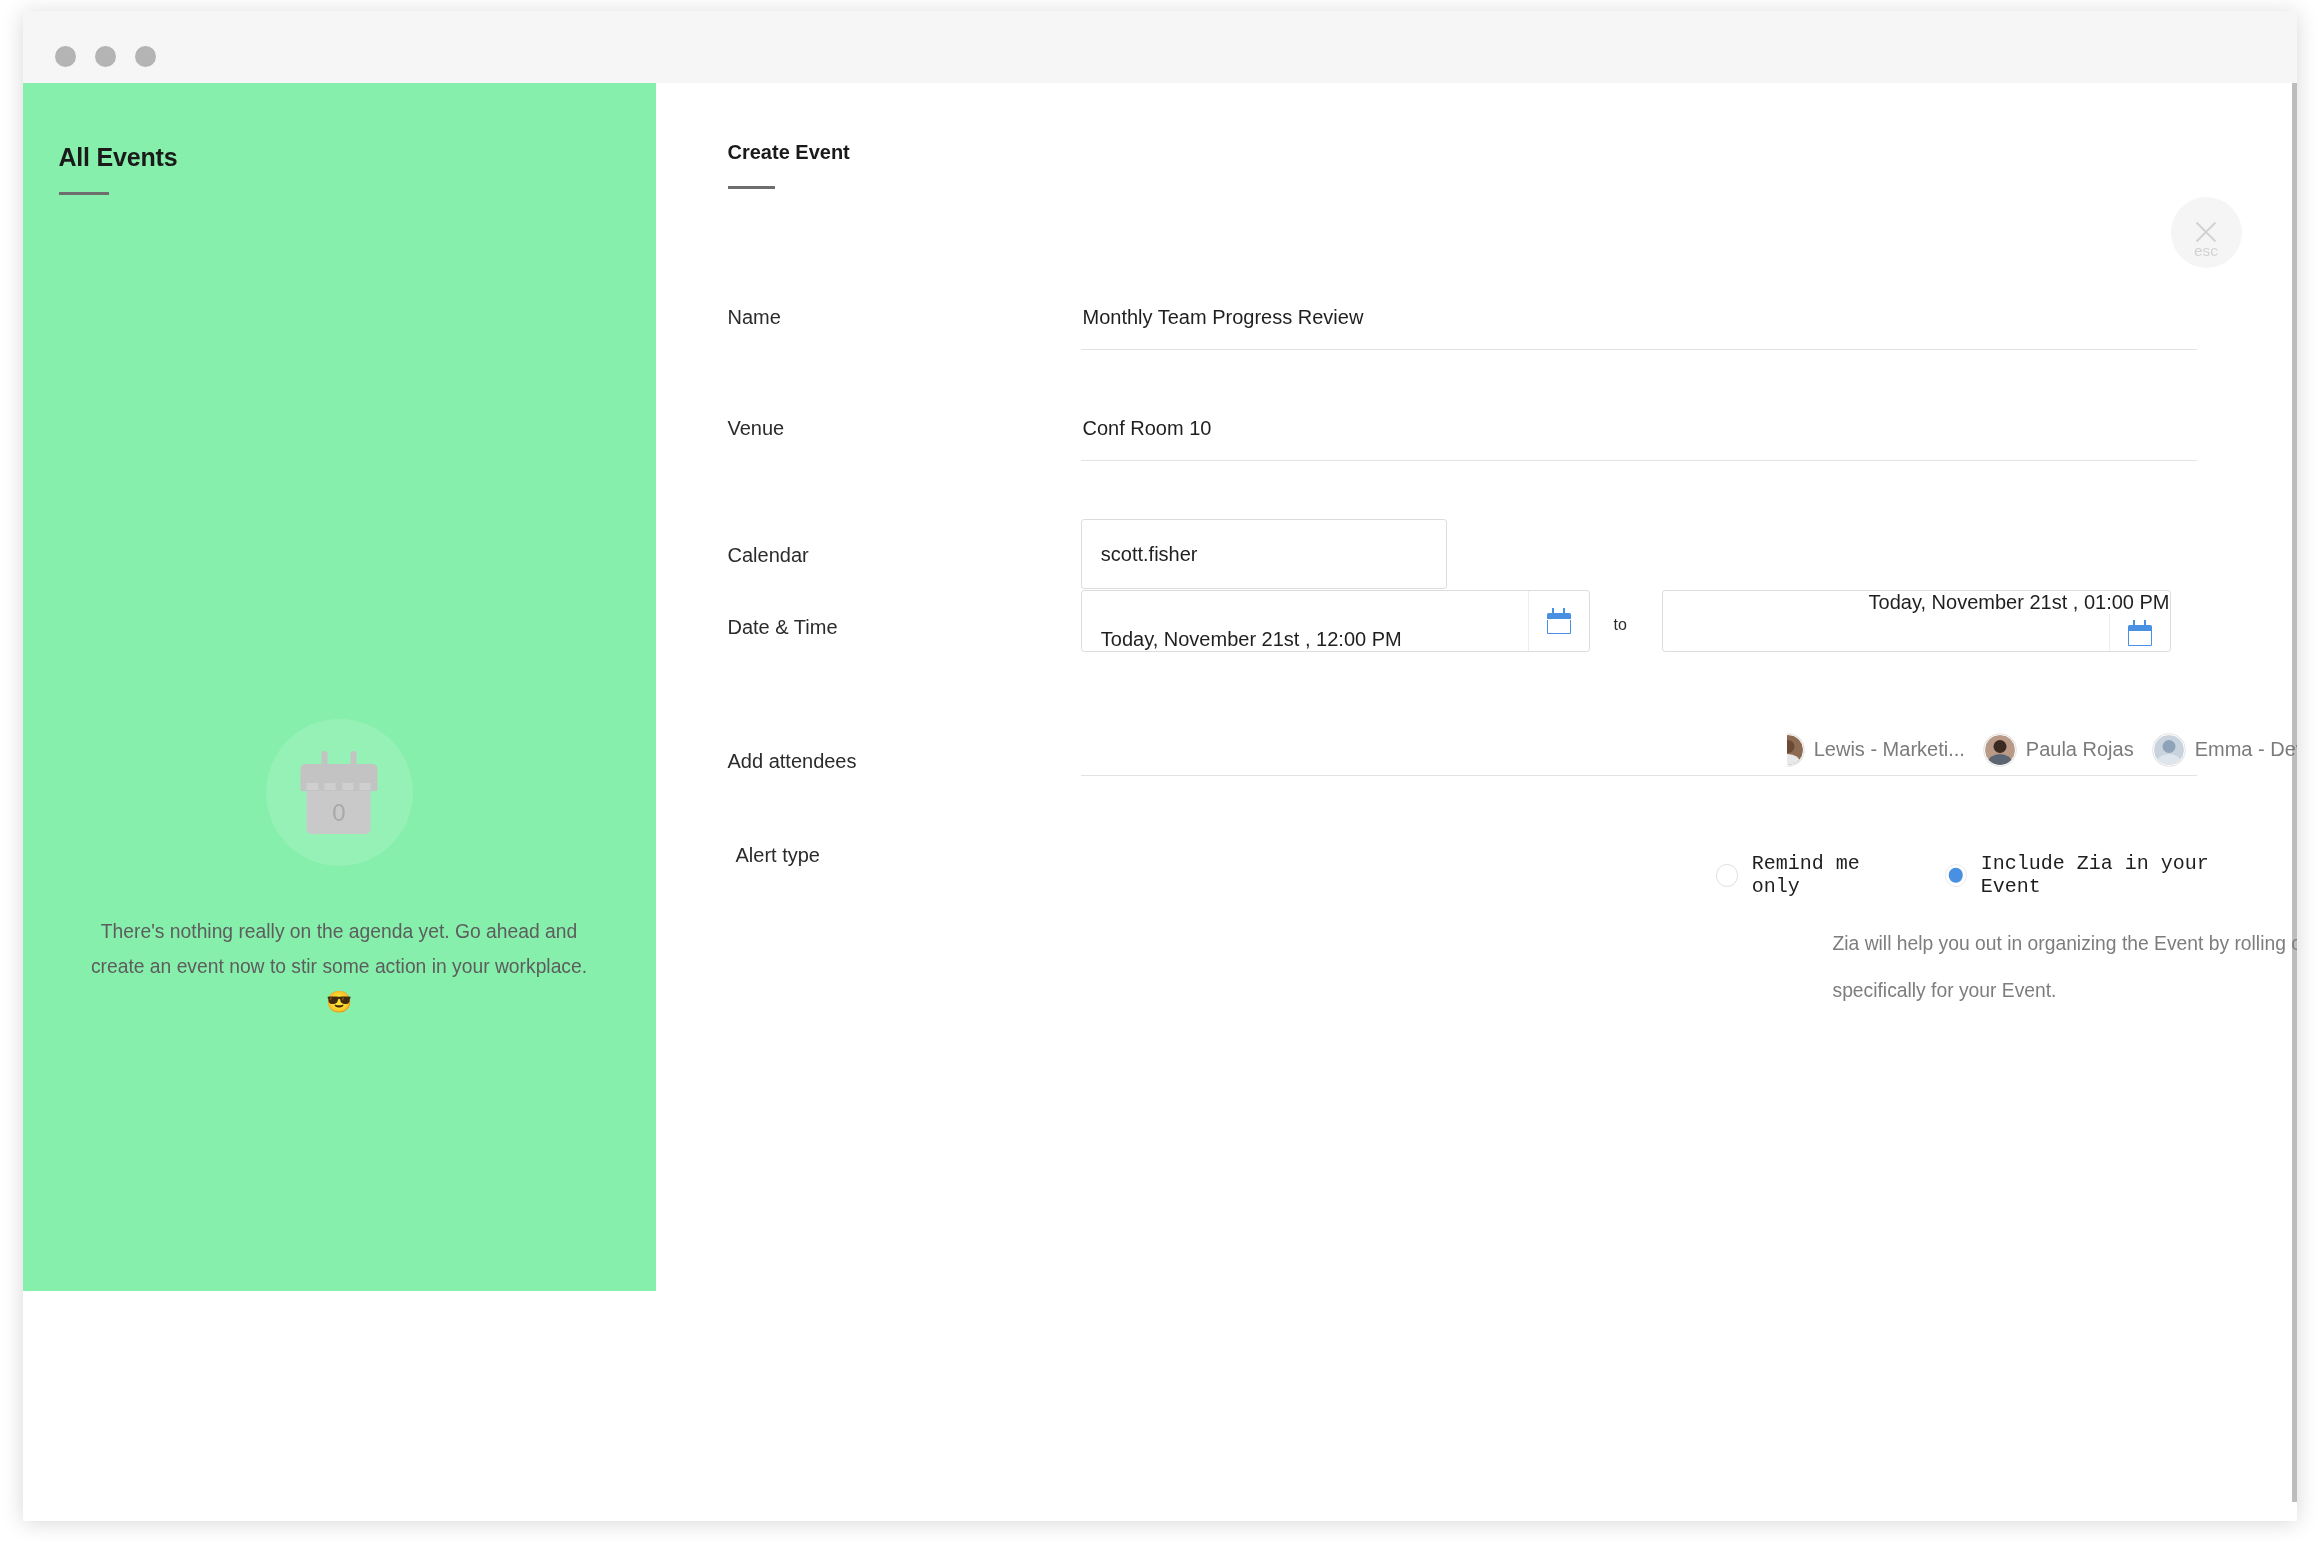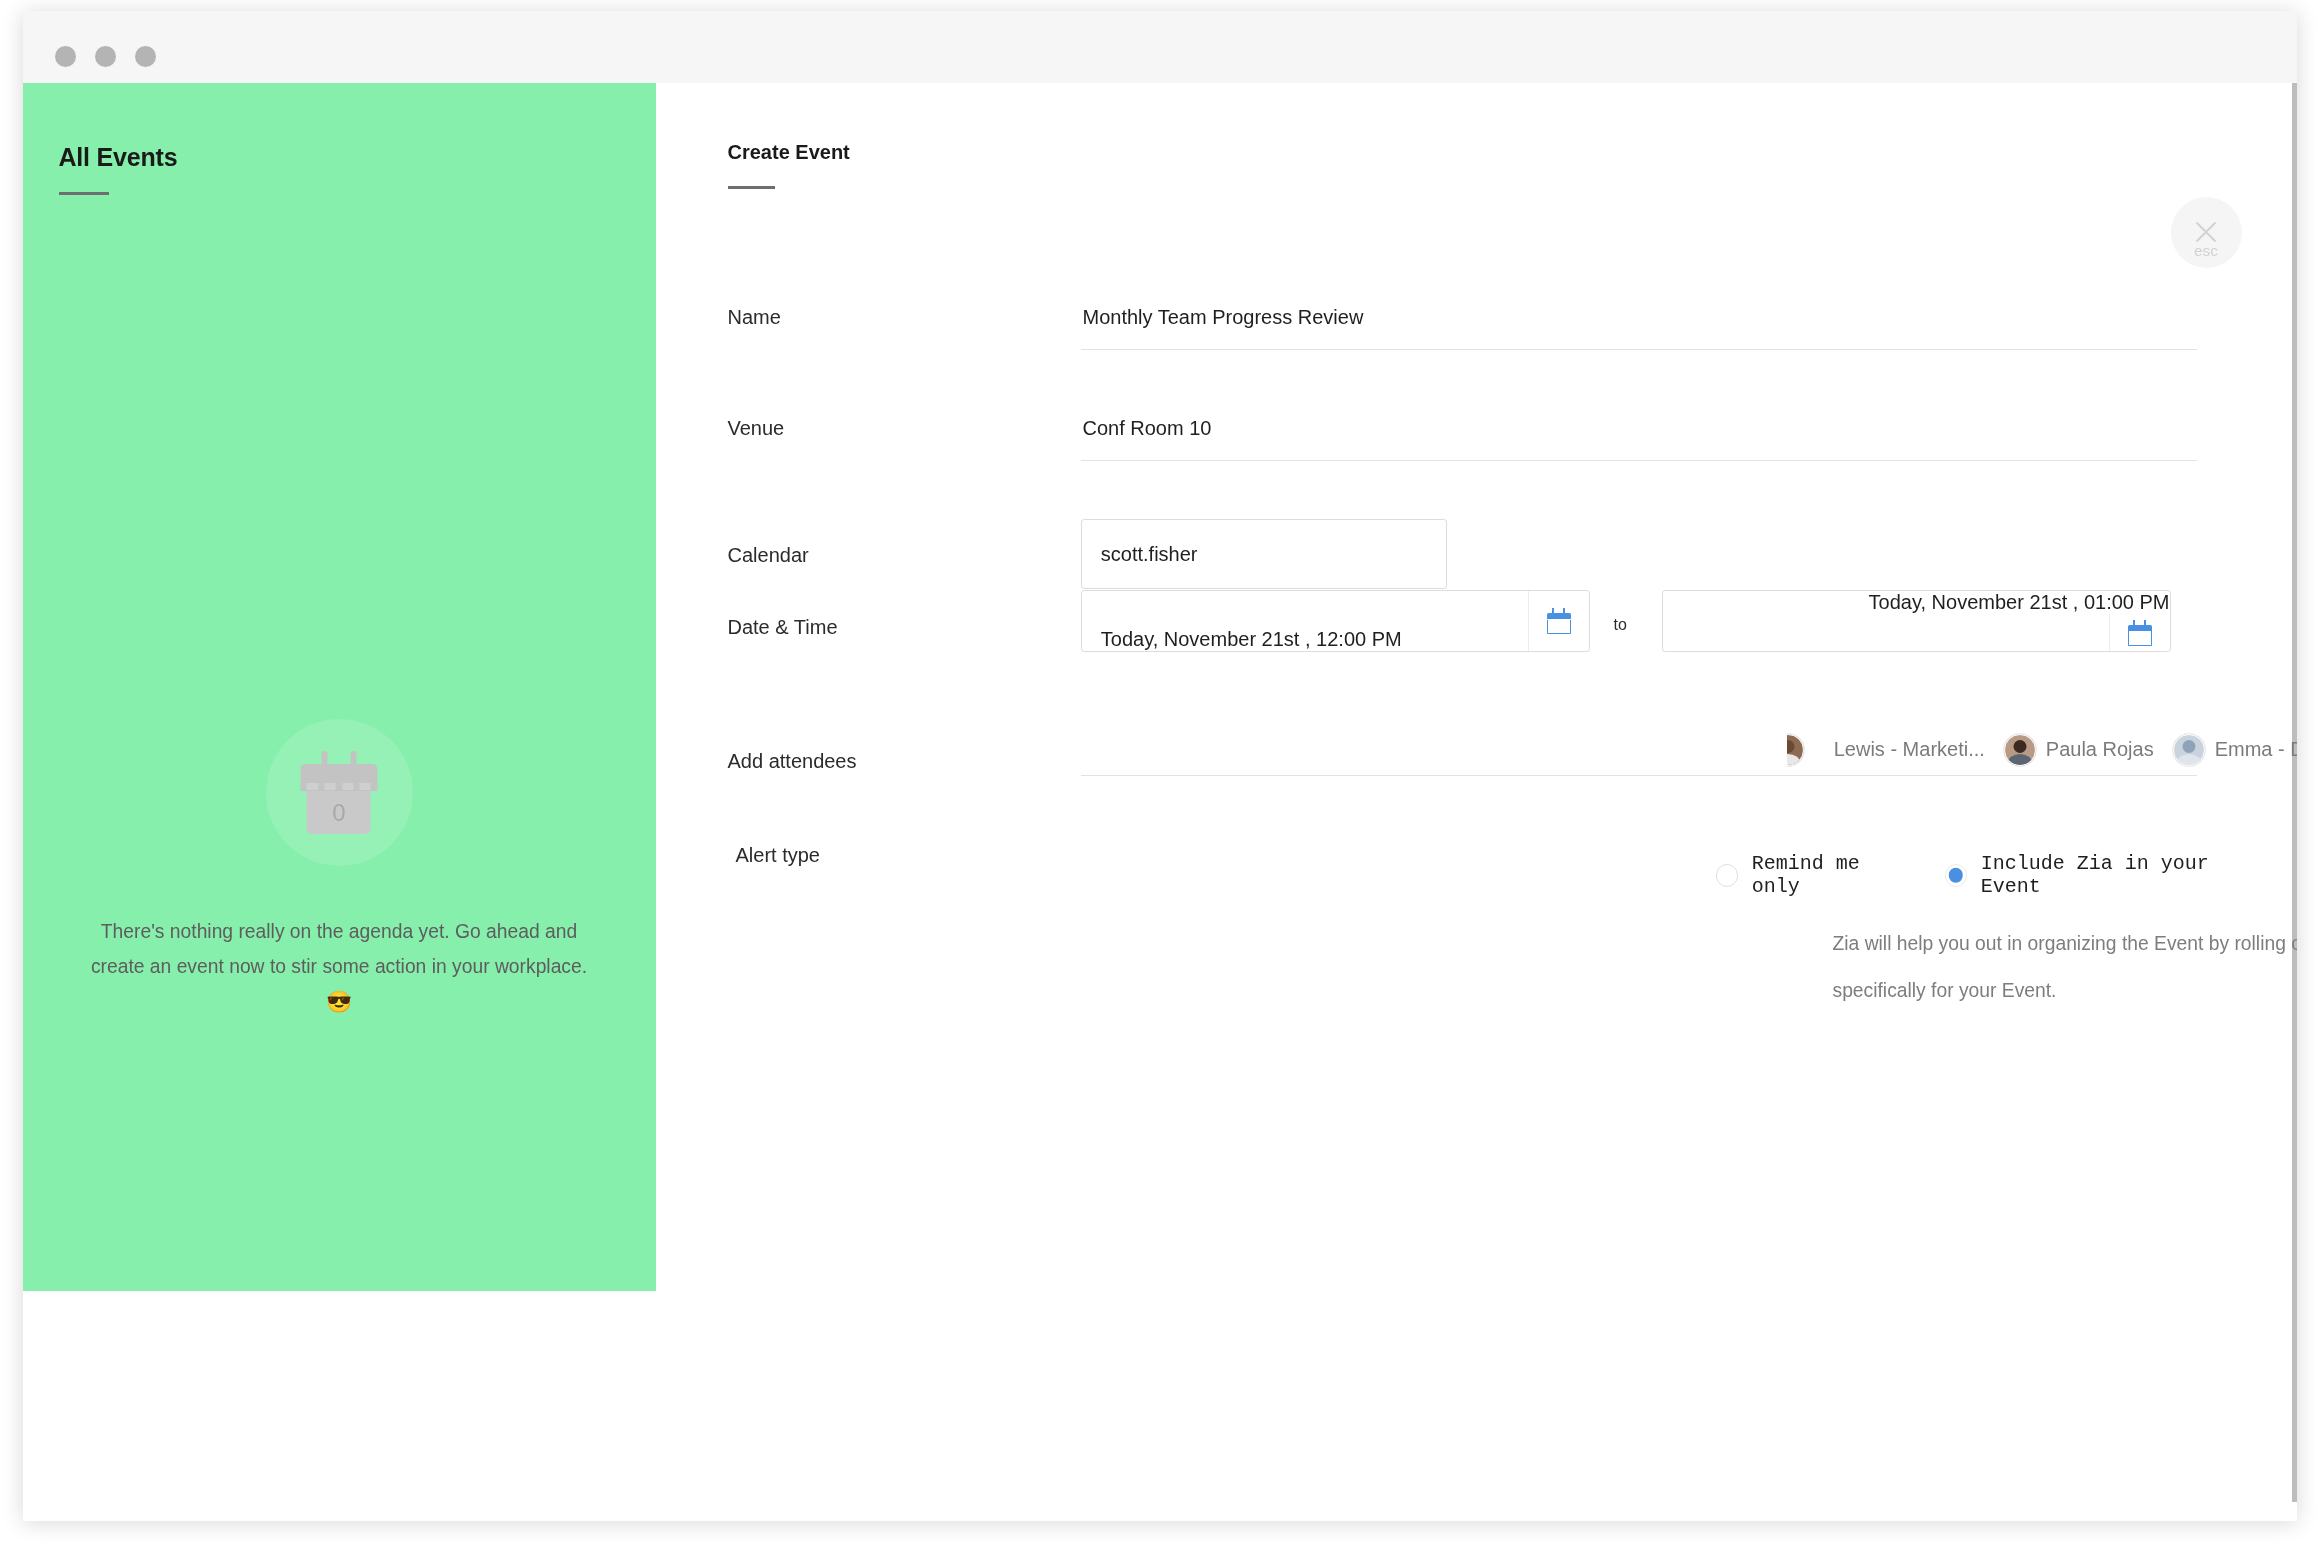--- a/index.html
+++ b/index.html
@@ -331,21 +331,21 @@
     position: absolute;
     left: 50%; bottom: -6.4px;
     transform: translateX(-50%);
     width: 24px; height: 17.7px;
     border-radius: 50% 50% 0 0;
   }
   .attendee-name {
     font-size: 20px;
     color: #7b7b7b;
   }
-  .attendee.clipped { margin-left: -14.5px; gap: 20px; }
+  .attendee.clipped { margin-left: -14.5px; }
 
   
   .radio-group { position: absolute; left: 1060px; top: 842px; display: flex; align-items: flex-start; font-family: Liberation Mono, monospace; }
   .radio-item { display: flex; align-items: center; margin-right: 39px; cursor: pointer; }
   .radio-circle {
     width: 22.5px; height: 22.5px;
     border-radius: 50%;
     border: 1.6px solid #e0e0e0;
     background: #fff;
     margin-right: 13.7px;

